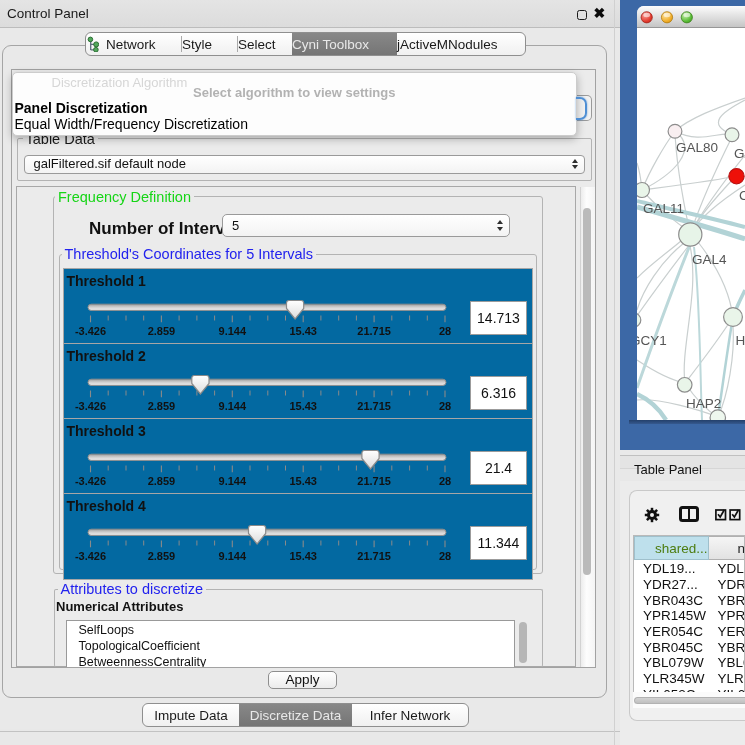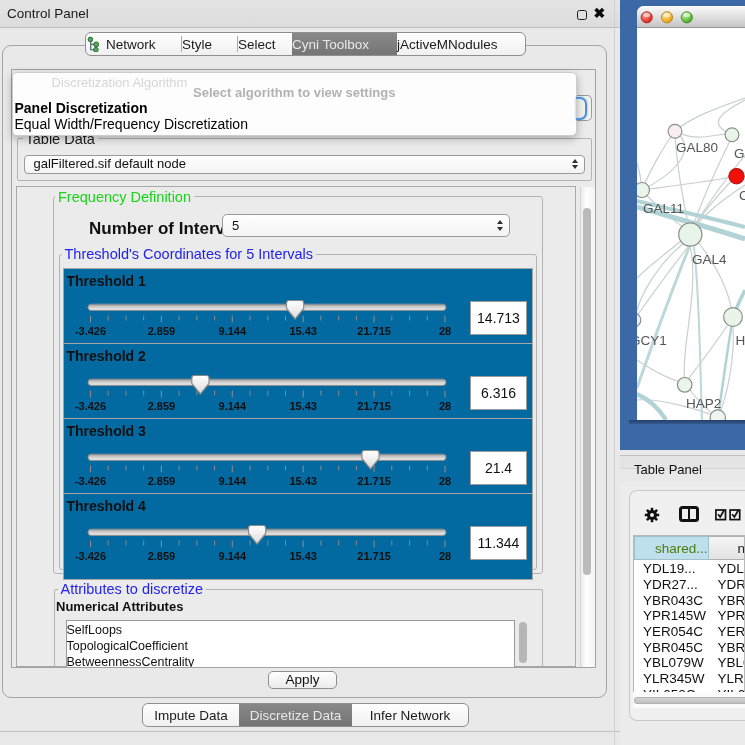--- a/index.html
+++ b/index.html
@@ -54,21 +54,21 @@
   border:1px solid #a6a6a6; background:#0369a1; }
 .tlabel { position:absolute; left:3px; top:3.5px; font-size:14px; font-weight:bold; color:#111; }
 .vbox { position:absolute; left:406.5px; top:32px; width:57px; height:33.5px;
   border:1px solid #9b9b9b; background:#fff; font-size:14px; color:#111;
   display:flex; align-items:center; justify-content:center; }
 #atgroup { left:53.5px; top:588.5px; width:489.5px; height:78px; border-bottom:none; }
 #atlabel { left:57.5px; top:581px; color:#2222ee; font-size:14.5px; }
 #numattr { position:absolute; left:56px; top:599px; font-size:13px; font-weight:bold; color:#111; }
 #attrlist { position:absolute; left:65.5px; top:620px; width:449.5px; height:46.5px;
   background:#fff; border:1px solid #999; border-bottom:none; font-size:13px; color:#111; overflow:hidden; }
-#attrlist div { padding-left:0; height:16.1px; line-height:16.1px; }
+#attrlist div { padding-left:12px; height:16.1px; line-height:16.1px; }
 #attrlist { padding-top:1px; font-size:12.5px; }
 #listsb { position:absolute; left:518.5px; top:622px; width:8.5px; height:41px;
   background:#b6b6b6; border-radius:4.5px; }
 #applybtn { position:absolute; left:268px; top:671px; width:69px; height:18px;
   background:linear-gradient(#ffffff,#ebebeb); border:1px solid #8e8e8e; border-radius:5px;
   font-size:13.5px; color:#111; text-align:center; line-height:16px; }
 #bottombar { position:absolute; left:142px; top:703px; height:24px; display:flex;
   border:1px solid #8f8f8f; border-radius:6px; overflow:hidden;
   background:linear-gradient(#ffffff,#f0f0f0); font-size:13.5px; z-index:5; }
 #bottombar .seg { display:flex; align-items:center; justify-content:center; color:#1a1a1a; }

